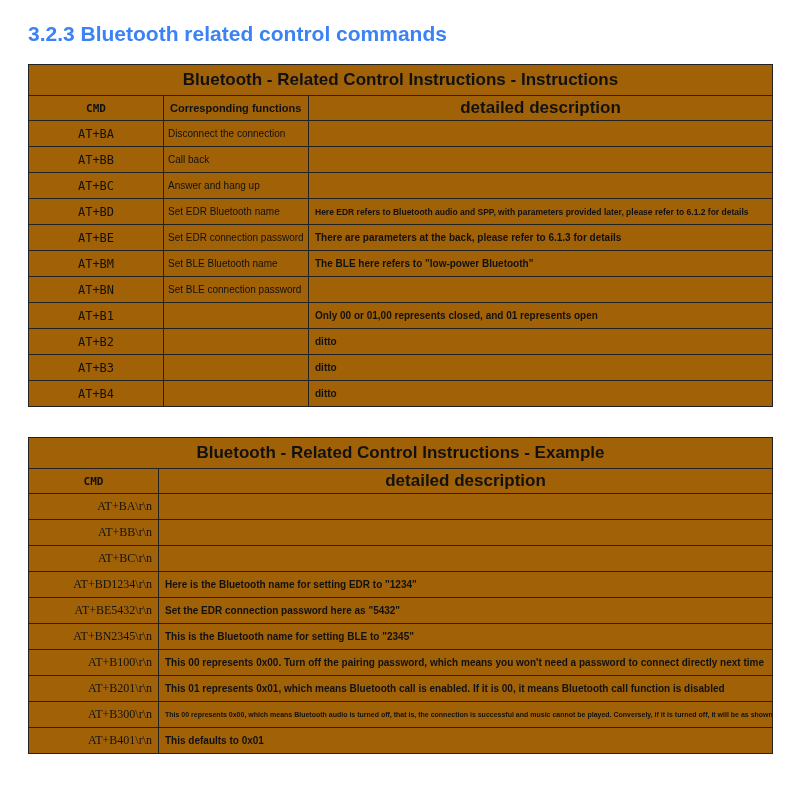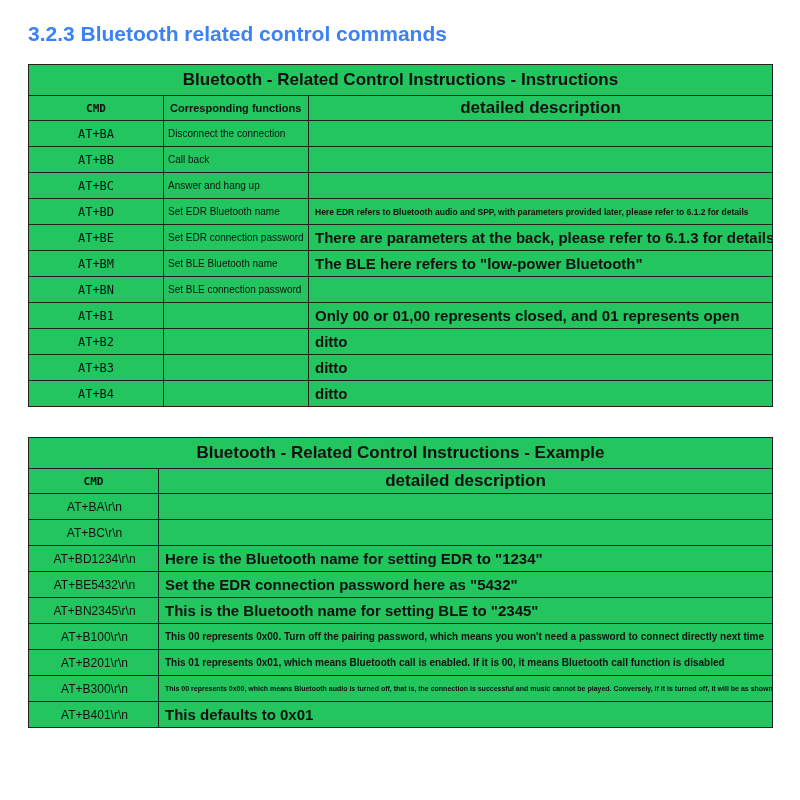--- a/index.html
+++ b/index.html
@@ -13,21 +13,21 @@
   h1.page-title {
     font-size: 21px;
     font-weight: bold;
     margin: 0 0 18px 0;
     color: #3b82f6;
   }
   table.tbl {
     border-collapse: collapse;
     table-layout: fixed;
     width: 744px;
-    background: #22c55e;
+    background: #a16207;
   }
   table.tbl + table.tbl { margin-top: 30px; }
   .tbl th, .tbl td {
     border: 1px solid #222;
     padding: 0 6px;
     overflow: hidden;
     white-space: nowrap;
     height: 26px;
     vertical-align: middle;
   }
@@ -55,36 +55,36 @@
     font-weight: bold;
     text-align: center;
     height: 25px;
   }
   .tbl td.cmd {
     font-family: "DejaVu Sans Mono", monospace;
     font-size: 12px;
     text-align: center;
   }
   .tbl td.cmd-left {
-    font-family: Liberation Sans, sans-serif;
+    font-family: Liberation Serif, serif;
     font-size: 12px;
-    text-align: center;
+    text-align: right;
     padding-left: 8px;
   }
   .tbl td.func {
     font-size: 10px;
     font-weight: 400;
     text-align: left;
     padding-left: 4px;
   }
   .tbl td.desc {
     font-size: 11px;
     text-align: left;
   }
-  .tbl td.desc.size-lg  { font-size: 15px; font-weight: bold; }
+  .tbl td.desc.size-lg  { font-size: 10px; font-weight: bold; }
   .tbl td.desc.size-sm  { font-size: 10px;  font-weight: 600; }
   .tbl td.desc.size-xs  { font-size: 8.5px; font-weight: 600; margin-left: 24px; }
   .tbl td.desc.size-xxs { font-size: 7px;   font-weight: 600; }
 </style>
 </head>
 <body>
 
 <h1 class="page-title">3.2.3 Bluetooth related control commands</h1>
 
 <table class="tbl">
@@ -175,20 +175,24 @@
       <th class="h-cmd">CMD</th>
       <th class="h-desc">detailed description</th>
     </tr>
   </thead>
   <tbody>
   <tr>
         <td class="cmd-left">AT+BA\r\n</td>
         <td class="desc"></td>
       </tr>
       <tr>
+        <td class="cmd-left">AT+BB\r\n</td>
+        <td class="desc"></td>
+      </tr>
+      <tr>
         <td class="cmd-left">AT+BC\r\n</td>
         <td class="desc"></td>
       </tr>
       <tr>
         <td class="cmd-left">AT+BD1234\r\n</td>
         <td class="desc size-lg">Here is the Bluetooth name for setting EDR to "1234"</td>
       </tr>
       <tr>
         <td class="cmd-left">AT+BE5432\r\n</td>
         <td class="desc size-lg">Set the EDR connection password here as "5432"</td>

